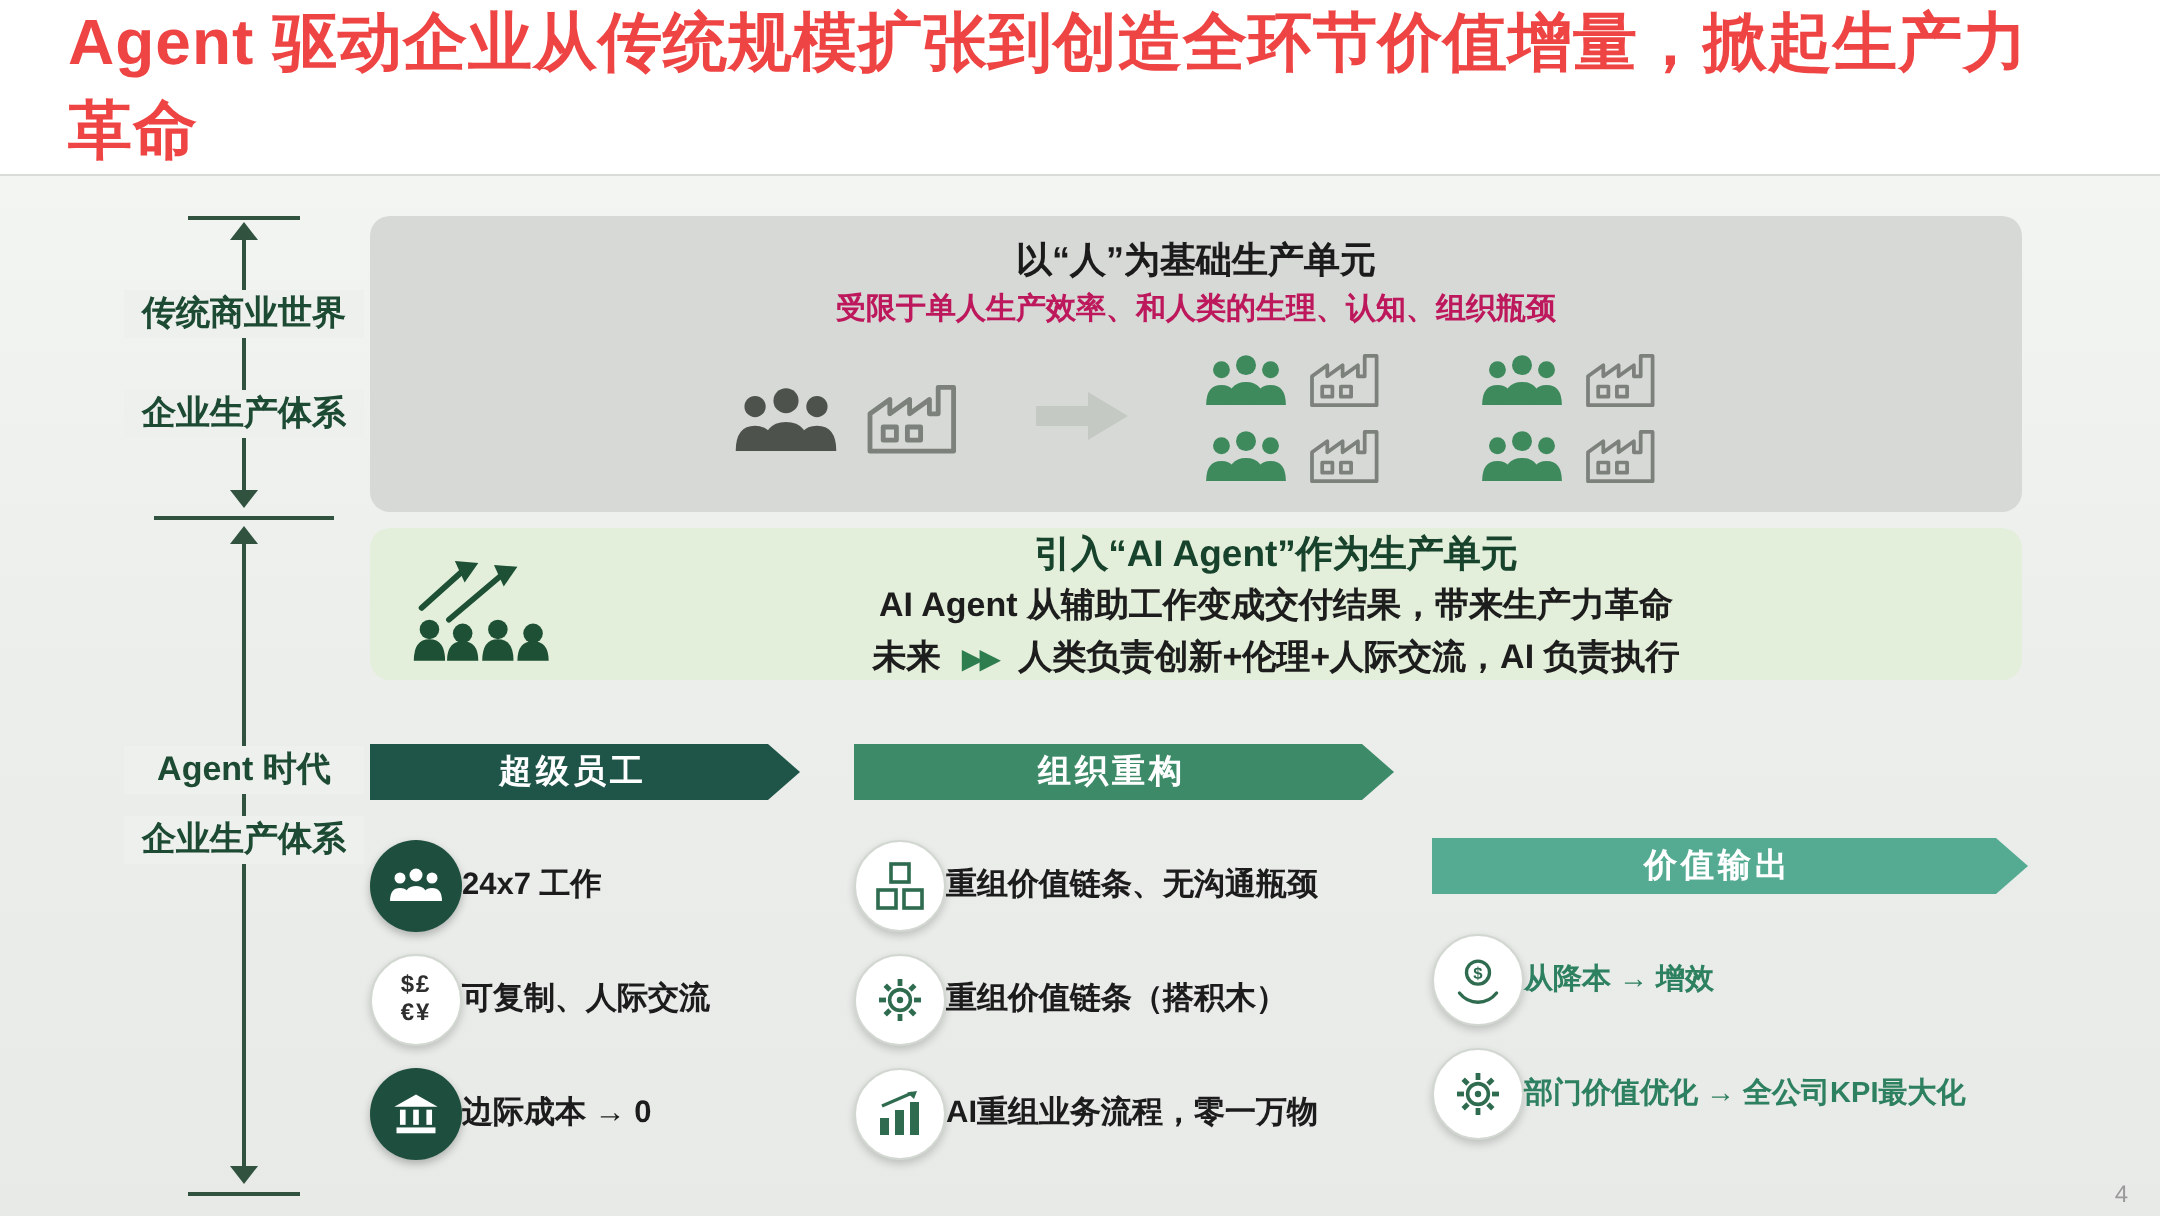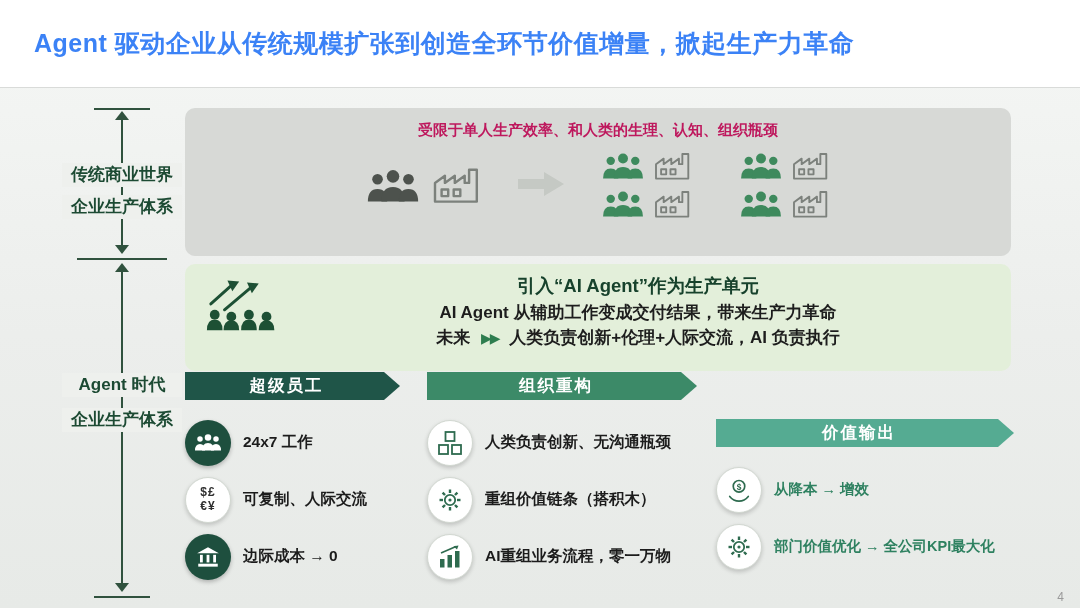--- a/index.html
+++ b/index.html
@@ -4,21 +4,21 @@
 <style>
   * { margin:0; padding:0; box-sizing:border-box; }
   body { font-family:"Liberation Sans","DejaVu Sans",sans-serif; background:#fff; }
   .slide { position:relative; width:1080px; height:608px; overflow:hidden;
            background:linear-gradient(180deg,#f5f7f5 0%,#eceeec 55%,#e7eae7 100%); }
 
   
   .header { position:absolute; top:0; left:0; right:0; height:88px; background:#fff;
             border-bottom:1px solid #d9dbd9; display:flex; align-items:center;
             justify-content:space-between; padding:0 34px; }
-  .title { font-size:25px; font-weight:bold; color:#3b82f6; letter-spacing:.5px; }
+  .title { font-size:32px; font-weight:bold; color:#ef4444; letter-spacing:.5px; }
   .logo { text-align:center; line-height:1.1; padding-right:4px; }
   .logo-text { font-size:26px; font-weight:bold; color:#1e1e1e; letter-spacing:3px;
                font-family:"Liberation Serif","DejaVu Serif",serif; }
   .logo-sub { font-size:13px; font-weight:bold; color:#16452c; letter-spacing:1px; margin-top:2px; }
 
   
   .axis .tick { position:absolute; height:2px; background:#30523e; }
   .axis .vline { position:absolute; left:121px; width:2px; background:#30523e; }
   .axis .ah { position:absolute; left:115px; width:0; height:0;
               border-left:7px solid transparent; border-right:7px solid transparent; }
@@ -37,43 +37,43 @@
   .cluster { display:flex; align-items:flex-end; gap:8px; }
   .cluster .ppl { width:58px; height:38px; color:#4d524d; }
   .cluster .fct { width:54px; height:44px; color:#7c817c; }
   .grid { display:grid; grid-template-columns:auto auto; column-gap:44px; row-gap:4px; }
   .pair { display:flex; align-items:flex-end; gap:6px; }
   .pair .ppl { width:46px; height:30px; color:#3e8a5d; }
   .pair .fct { width:42px; height:34px; color:#7c817c; }
   .blk-arrow { width:48px; height:28px; }
 
   
-  .green-box { position:absolute; left:185px; top:264px; width:826px; height:107px;
-               background:#e3efda; border-radius:10px; display:flex; 
+  .green-box { position:absolute; left:185px; top:264px; width:826px; height:76px;
+               background:#e3efda; border-radius:10px; display:flex; align-items:center;
                padding:8px 24px 8px 18px; }
   .growth { width:86px; height:60px; color:#1d5034; flex:0 0 86px; }
   .agent-text { flex:1; text-align:center; line-height:1.5; }
   .ab-heading { font-size:18.5px; font-weight:bold; color:#17422c; }
   .ab-line { font-size:17px; font-weight:bold; color:#1d1d1d; }
   .ab-arrows { color:#2e7d4f; font-size:14px; letter-spacing:-2px; margin:0 6px; }
 
   
   .col { position:absolute; top:372px; }
   .col1 { left:185px; width:215px; }
   .col2 { left:427px; width:270px; }
   .col3 { left:716px; width:298px; }
   .banner { height:28px; display:flex; align-items:center; justify-content:center;
             color:#fff; font-size:16.5px; font-weight:bold; letter-spacing:2px;
             padding-right:12px;
             clip-path:polygon(0 0, calc(100% - 16px) 0, 100% 50%, calc(100% - 16px) 100%, 0 100%); }
   .col1 .banner { background:#1f5548; }
   .col2 .banner { background:#3c8a68; }
   .col3 .banner { background:#55ab92;margin-top:47px; }
   .items { margin-top:14px; }
-  .item { display:flex; align-items:center; gap:12px; height:57px; }
+  .item { display:flex; align-items:center; height:57px; }
   .ic { width:46px; height:46px; border-radius:50%; flex:0 0 46px;
         display:flex; flex-direction:column; align-items:center; justify-content:center; }
   .ic.dark { background:#1e4f3e; color:#fff; box-shadow:0 2px 4px rgba(0,0,0,.25); }
   .ic.light { background:#fff; color:#2e6b4f; border:1px solid #d2d8d1;
               box-shadow:0 2px 4px rgba(0,0,0,.18); }
   .ic svg { width:26px; height:26px; }
   .ic .team { width:30px; height:22px; }
   .cur { font-size:12px; font-weight:bold; color:#2f2f2f; line-height:1.15; letter-spacing:1px; }
   .item-label { font-size:15.5px; font-weight:bold; color:#1c1c1c; white-space:nowrap; }
   .col3 .item-label { color:#2e8160; font-size:14.5px; }
@@ -93,27 +93,28 @@
     <div class="tick" style="top:108px;left:94px;width:56px"></div>
     <div class="ah up" style="top:111px"></div>
     <div class="vline" style="top:119px;height:126px"></div>
     <div class="ah down" style="top:245px"></div>
     <div class="tick" style="top:258px;left:77px;width:90px"></div>
     <div class="ah up" style="top:263px"></div>
     <div class="vline" style="top:271px;height:312px"></div>
     <div class="ah down" style="top:583px"></div>
     <div class="tick" style="top:596px;left:94px;width:56px"></div>
 
-    <div class="axis-label" style="top:163px">传统商业世界</div>
+    <div class="axis-label" style="top:145px">传统商业世界</div>
     <div class="axis-label" style="top:195px">企业生产体系</div>
     <div class="axis-label" style="top:373px">Agent 时代</div>
     <div class="axis-label" style="top:408px">企业生产体系</div>
   </div>
 
   <section class="gray-box">
+    <div class="gb-heading">以“人”为基础生产单元</div>
     <div class="gb-sub">受限于单人生产效率、和人类的生理、认知、组织瓶颈</div>
     <div class="gb-icons">
       <div class="cluster">
         <svg class="ppl" viewBox="0 0 60 38">
             <g fill="currentColor">
               <circle cx="14" cy="11" r="5.5"></circle>
               <path d="M4 34 q0 -13 10 -13 q10 0 10 13 z"></path>
               <circle cx="30" cy="8" r="6.5"></circle>
               <path d="M18 34 q0 -15 12 -15 q12 0 12 15 z"></path>
               <circle cx="46" cy="11" r="5.5"></circle>
@@ -286,21 +287,21 @@
     <div class="banner">组织重构</div>
     <div class="items">
       <div class="item">
         <span class="ic light">
           <svg viewBox="0 0 26 26" fill="none" stroke="currentColor" stroke-width="1.8">
               <rect x="8.5" y="2" width="9" height="9"></rect>
               <rect x="2" y="15" width="9" height="9"></rect>
               <rect x="15" y="15" width="9" height="9"></rect>
             </svg>
         </span>
-        <span class="item-label">人类负责创新、无沟通瓶颈</span>
+        <span class="item-label">重组价值链条、无沟通瓶颈</span>
       </div>
       <div class="item">
         <span class="ic light">
           <svg viewBox="0 0 26 26" fill="none" stroke="currentColor" stroke-width="1.8">
               <circle cx="13" cy="13" r="5.2"></circle>
               <g stroke-width="2.4">
                 <path d="M13 2.5 V6"></path>
                 <path d="M13 20 V23.5"></path>
                 <path d="M2.5 13 H6"></path>
                 <path d="M20 13 H23.5"></path>

